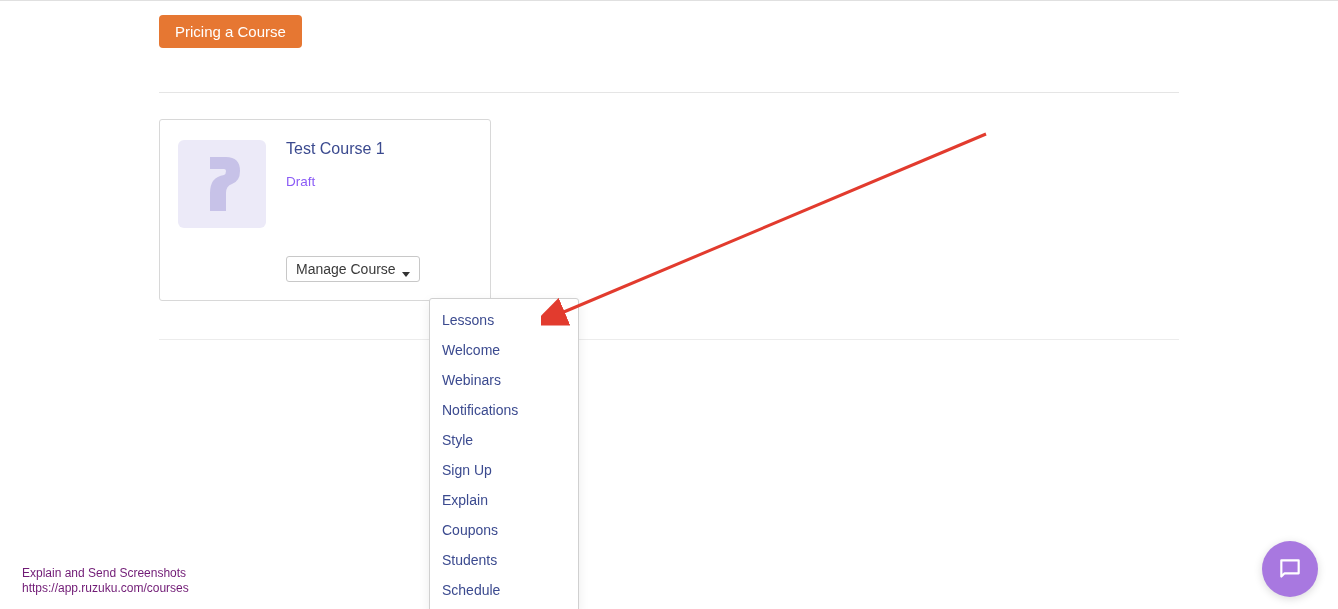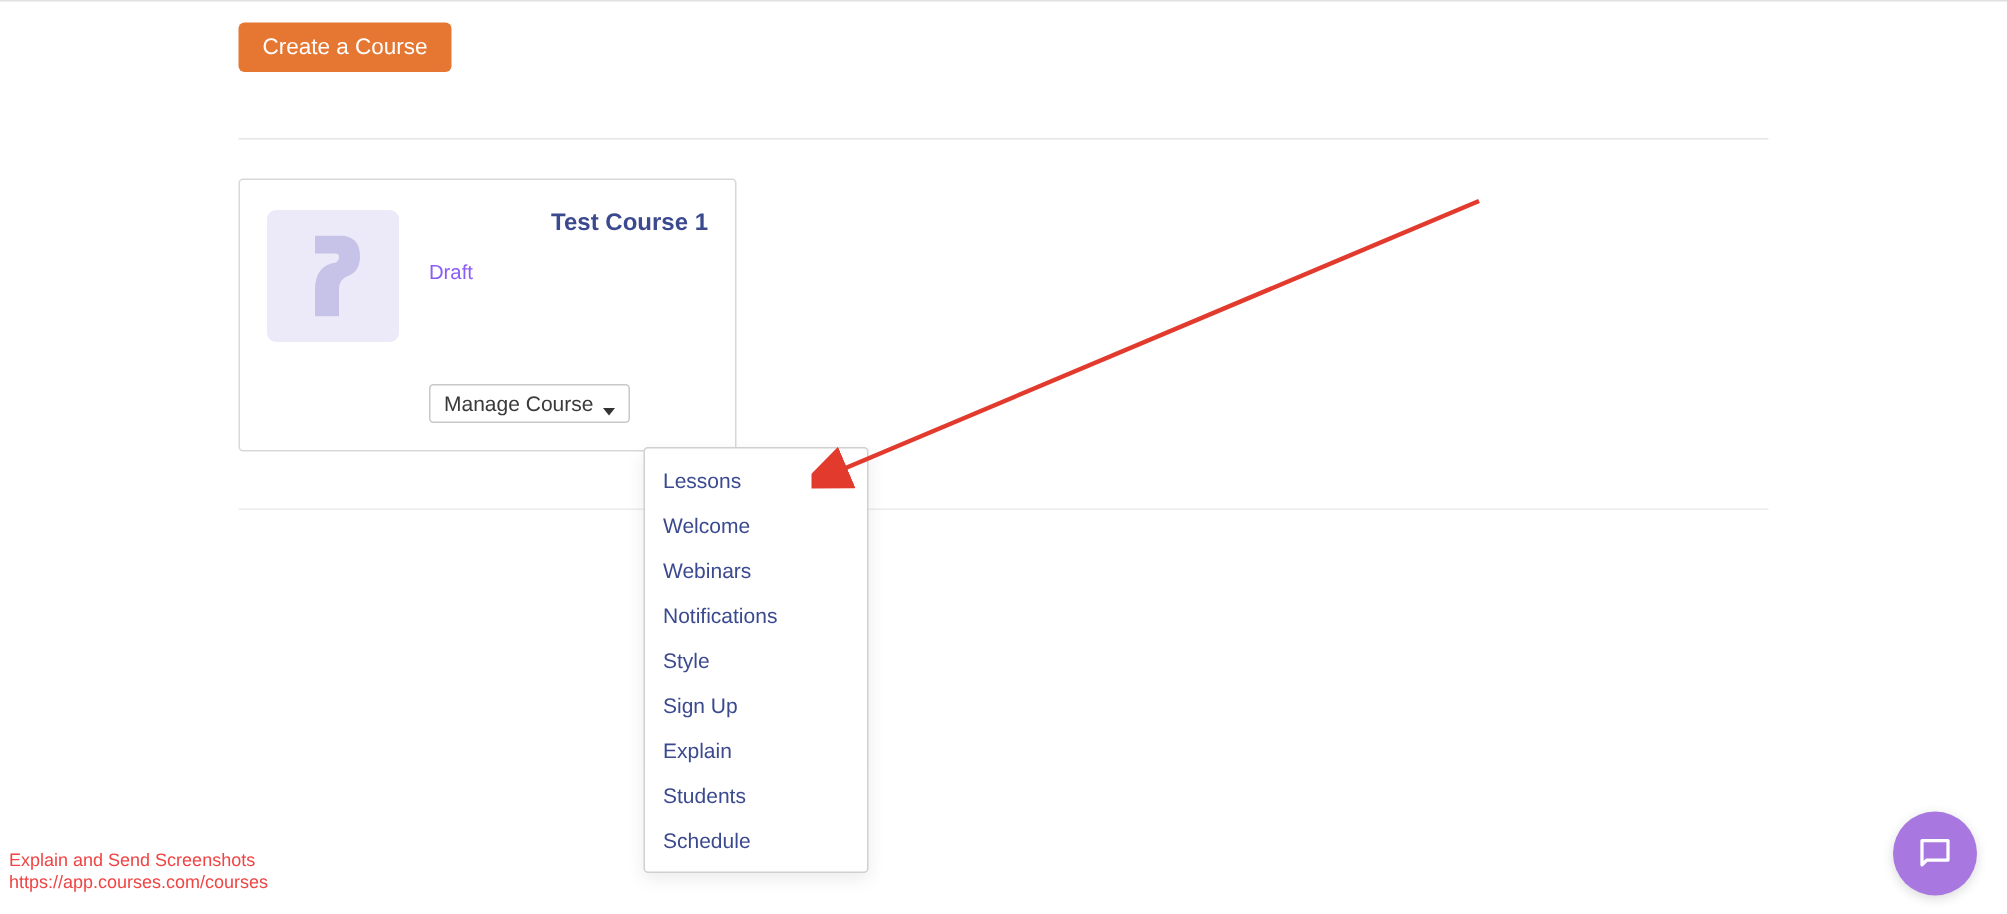--- a/index.html
+++ b/index.html
@@ -79,24 +79,23 @@
       width: 40px;
       height: 54px;
     }
     .course-info {
       flex: 1;
       padding-top: 0;
     }
     .course-title {
       color: #3b4a8f;
       font-size: 16px;
-      font-weight: 700;
+      font-weight: 400;
       margin-bottom: 16px;
       cursor: pointer;
-      text-align: right;
     }
     .course-status {
       font-size: 13.5px;
       color: #8b5cf6;
     }
     .manage-btn {
       margin-top: 28px;
       margin-left: 108px;
       display: inline-flex;
       align-items: flex-end;
@@ -141,24 +140,24 @@
     }
     .annotation-arrow {
       position: absolute;
       left: 392px;
       top: 128px;
       pointer-events: none;
       z-index: 20;
     }
     .footer-text {
       position: absolute;
-      left: 6px;
+      left: 22px;
       bottom: 12px;
       font-size: 12px;
-      color: #ef4444;
+      color: #701a75;
       text-shadow: 0 0 2px rgba(255,255,255,0.5);
       line-height: 1.3;
     }
     .chat-bubble {
       position: absolute;
       right: 20px;
       bottom: 12px;
       width: 56px;
       height: 56px;
       background: #a878e0;
@@ -174,21 +173,21 @@
       height: 26px;
     }
   </style>
 </head>
 <body>
 
 <div class="top-border"></div>
 
 <div class="container">
   <div class="header-row">
-    <button class="create-btn">Create a Course</button>
+    <button class="create-btn">Pricing a Course</button>
   </div>
 
   <hr class="hr">
 
   <div class="card">
     <div class="card-top">
       <div class="thumb">
         <svg viewBox="0 0 40 54">
           <path d="M 8 0 L 24 0 Q 38 0 38 14 Q 38 24 30 27 L 30 27 Q 24 29 24 36 L 24 54 L 8 54 L 8 36 Q 8 20 22 18 Q 24 17 24 14 Q 24 12 22 12 L 8 12 Z" fill="#c7c2e8"></path>
         </svg>
@@ -207,36 +206,37 @@
   <hr class="hr2">
 
   <div class="dropdown">
     <div class="dropdown-item">Lessons</div>
     <div class="dropdown-item">Welcome</div>
     <div class="dropdown-item">Webinars</div>
     <div class="dropdown-item">Notifications</div>
     <div class="dropdown-item">Style</div>
     <div class="dropdown-item">Sign Up</div>
     <div class="dropdown-item">Explain</div>
+    <div class="dropdown-item">Coupons</div>
     <div class="dropdown-item">Students</div>
     <div class="dropdown-item">Schedule</div>
   </div>
 
   <svg class="annotation-arrow" width="460" height="200">
     <defs>
       <marker id="arrowhead" markerWidth="12" markerHeight="10" refX="2" refY="5" orient="auto">
         <polygon points="0 0, 12 5, 0 10" fill="#e23b2e"></polygon>
       </marker>
     </defs>
     <line x1="445" y1="5" x2="18" y2="185" stroke="#e23b2e" stroke-width="3" marker-end="url(#arrowhead)"></line>
   </svg>
 </div>
 
 <div class="footer-text">
   <div>Explain and Send Screenshots</div>
-  <div>https://app.courses.com/courses</div>
+  <div>https://app.ruzuku.com/courses</div>
 </div>
 
 <div class="chat-bubble">
   <svg viewBox="0 0 24 24">
     <path d="M4 4h16v12H7l-3 3V4z" fill="none" stroke="#ffffff" stroke-width="2" stroke-linejoin="round"></path>
   </svg>
 </div>
 
 </body></html>

